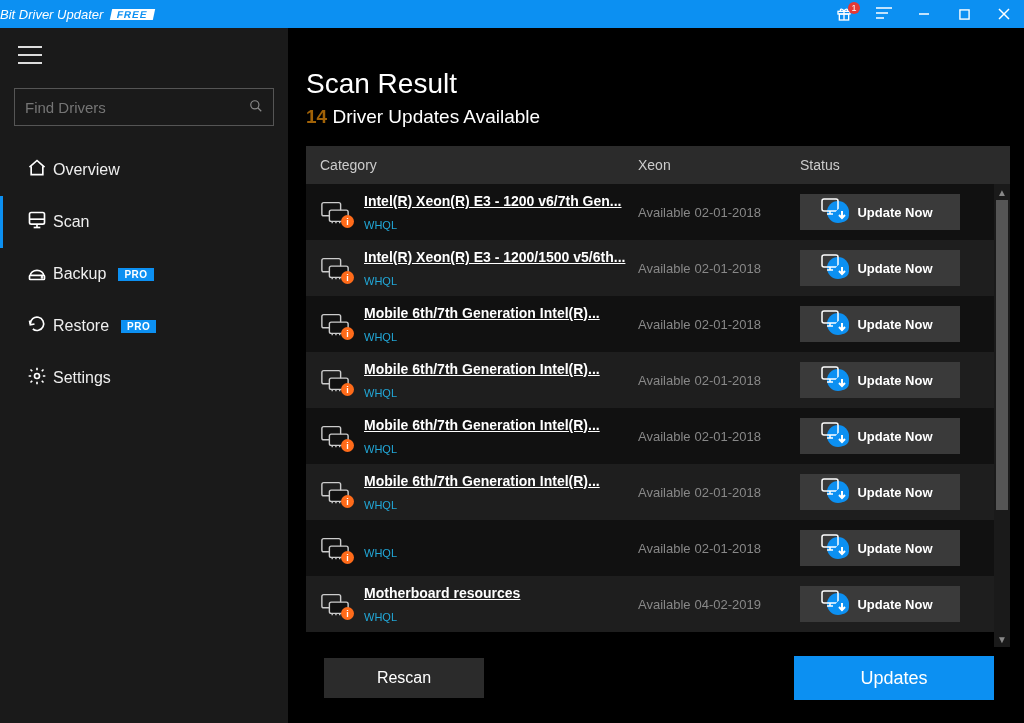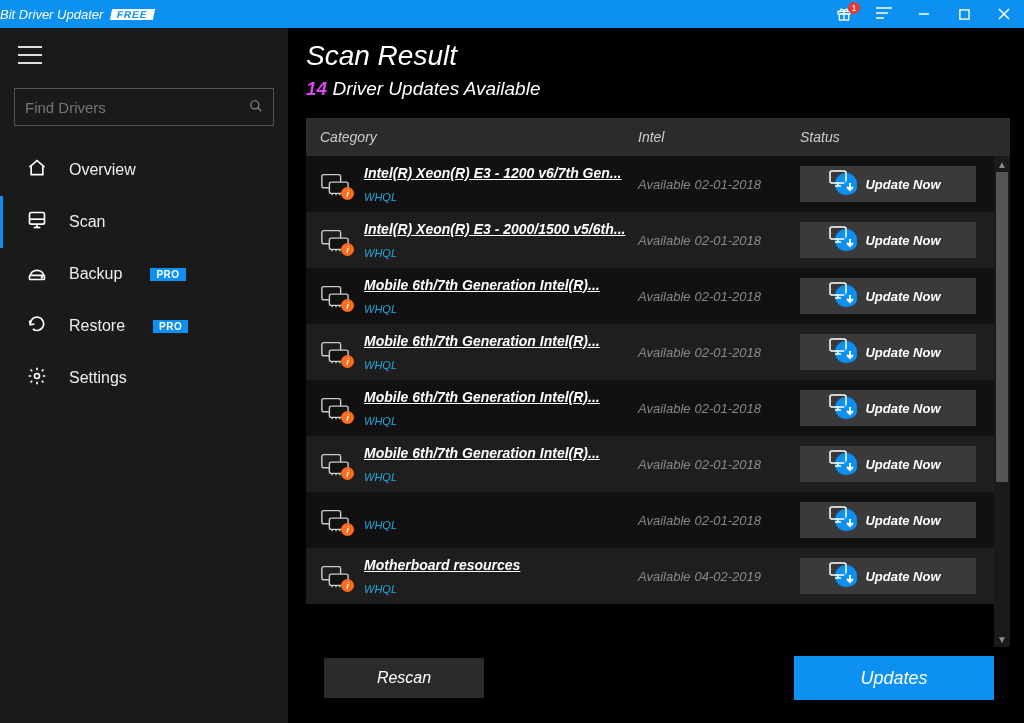--- a/index.html
+++ b/index.html
@@ -75,42 +75,42 @@
     flex:1; font-size:15px;
   }
   .nav { list-style:none; }
   .nav li {
     display:flex;align-items:center;
     height: 52px;
     padding: 0 10px 0 10px;
     color:#eee;
     font-size:16px;
     cursor:pointer;
-    gap: 22px;
+    gap: 6px;
     border-left: 3px solid transparent;
     margin-left: -14px;
     padding-left: 24px;
   }
   .nav li.active { border-left: 3px solid #0c90f2; }
   .nav .icon { width:20px; text-align:center; font-size:18px; color:#fff; }
   .pro-tag {
     background:#0c90f2; color:#fff; font-size:10px; font-weight:bold;
     padding:1px 6px; margin-left: 6px; letter-spacing: 0.5px;
   }
 
   
   .content {
     flex:1; background:#000;
-    padding: 12px 14px 0 18px;
+    padding: 40px 14px 0 18px;
     position:relative;
-    display:flex;flex-direction:column;font-style:italic;
+    display:flex;flex-direction:column;
   }
   .content h1 { font-weight:300; font-size:28px; margin-bottom:6px; }
   .subheader { font-size:19px; margin-bottom:18px; }
-  .subheader .count { color:#d946ef; font-weight:bold; }
+  .subheader .count { color:#a16207; font-weight:bold; }
 
   .table-wrap { flex:1; display:flex;flex-direction:column; min-height:0; }
   .thead {
     display:flex;
     background:#2b2b2b;
     height: 38px;
     align-items:center;
     padding: 0 14px;
     font-size:14px;
     color:#ccc;
@@ -147,21 +147,21 @@
   }
   .row .name-col { flex: 0 0 274px; overflow:hidden; }
   .row .name-col .dname { color:#fff; text-decoration: underline; font-weight:bold; font-size:14px; white-space:nowrap; overflow:hidden; text-overflow:ellipsis; }
   .row .name-col .whql { color:#22a8d8; font-size:11px; margin-top:10px; }
   .row .date-col { flex: 0 0 162px; color:#888; font-size:13px; white-space:nowrap; }
   .row .date-col .avail { margin-right:4px; }
   .row .status-col { flex:1; display:flex; justify-content:flex-start; }
 
   .update-btn {
     background:#3a3a3a;
-    height:36px; width:176px;
+    height:36px; width:160px;
     display:flex;align-items:center;justify-content:center;
     gap:8px; color:#fff; font-size:13px; font-weight:bold;
     cursor:pointer;
   }
   .update-btn .dl-icon{
     width:22px;height:22px;border-radius:50%;
     background:#0c90f2; display:flex;align-items:center;justify-content:center;
     position:relative;
   }
   .update-btn .dl-icon svg{position:absolute;left:-6px;top:-3px;}
@@ -298,21 +298,21 @@
   <div class="content">
     <h1>Scan Result</h1>
     <div class="subheader">
       <span class="count">14</span>
       <span>Driver Updates Available</span>
     </div>
 
     <div class="table-wrap">
       <div class="thead">
         <div class="col-cat">Category</div>
-        <div class="col-date">Intel</div>
+        <div class="col-date">Xeon</div>
         <div class="col-status">Status</div>
       </div>
 
       <div class="tbody-container">
         <div class="tbody" id="tbody">
             <div class="row">
     <div class="driver-icon"><svg viewBox="0 0 32 24" fill="none" stroke="#ccc" stroke-width="1.5">
                   <rect x="2" y="2" width="20" height="14" rx="2"></rect>
                   <rect x="10" y="10" width="20" height="12" rx="2" fill="#111"></rect>
                   <line x1="13" y1="22" x2="13" y2="24"></line>
@@ -346,21 +346,21 @@
             <div class="row">
     <div class="driver-icon"><svg viewBox="0 0 32 24" fill="none" stroke="#ccc" stroke-width="1.5">
                   <rect x="2" y="2" width="20" height="14" rx="2"></rect>
                   <rect x="10" y="10" width="20" height="12" rx="2" fill="#111"></rect>
                   <line x1="13" y1="22" x2="13" y2="24"></line>
                   <line x1="17" y1="22" x2="17" y2="24"></line>
                   <line x1="21" y1="22" x2="21" y2="24"></line>
                   <line x1="25" y1="22" x2="25" y2="24"></line>
                 </svg><span class="warn">i</span></div>
     <div class="name-col">
-      <div class="dname">Intel(R) Xeon(R) E3 - 2000/1500 v5/6th...</div>
+      <div class="dname">Intel(R) Xeon(R) E3 - 1200/1500 v5/6th...</div>
       <div class="whql">WHQL</div>
     </div>
     <div class="date-col"><span class="avail">Available</span><span>02-01-2018</span></div>
     <div class="status-col">
       <div class="update-btn">
         <span class="dl-icon">
                     <svg width="30" height="26" viewBox="0 0 30 26">
                       <rect x="1" y="1" width="16" height="12" rx="2" fill="none" stroke="#fff" stroke-width="1.5"></rect>
                       <line x1="6" y1="16" x2="12" y2="16" stroke="#fff" stroke-width="1.5"></line>
                       <line x1="9" y1="13" x2="9" y2="16" stroke="#fff" stroke-width="1.5"></line>

